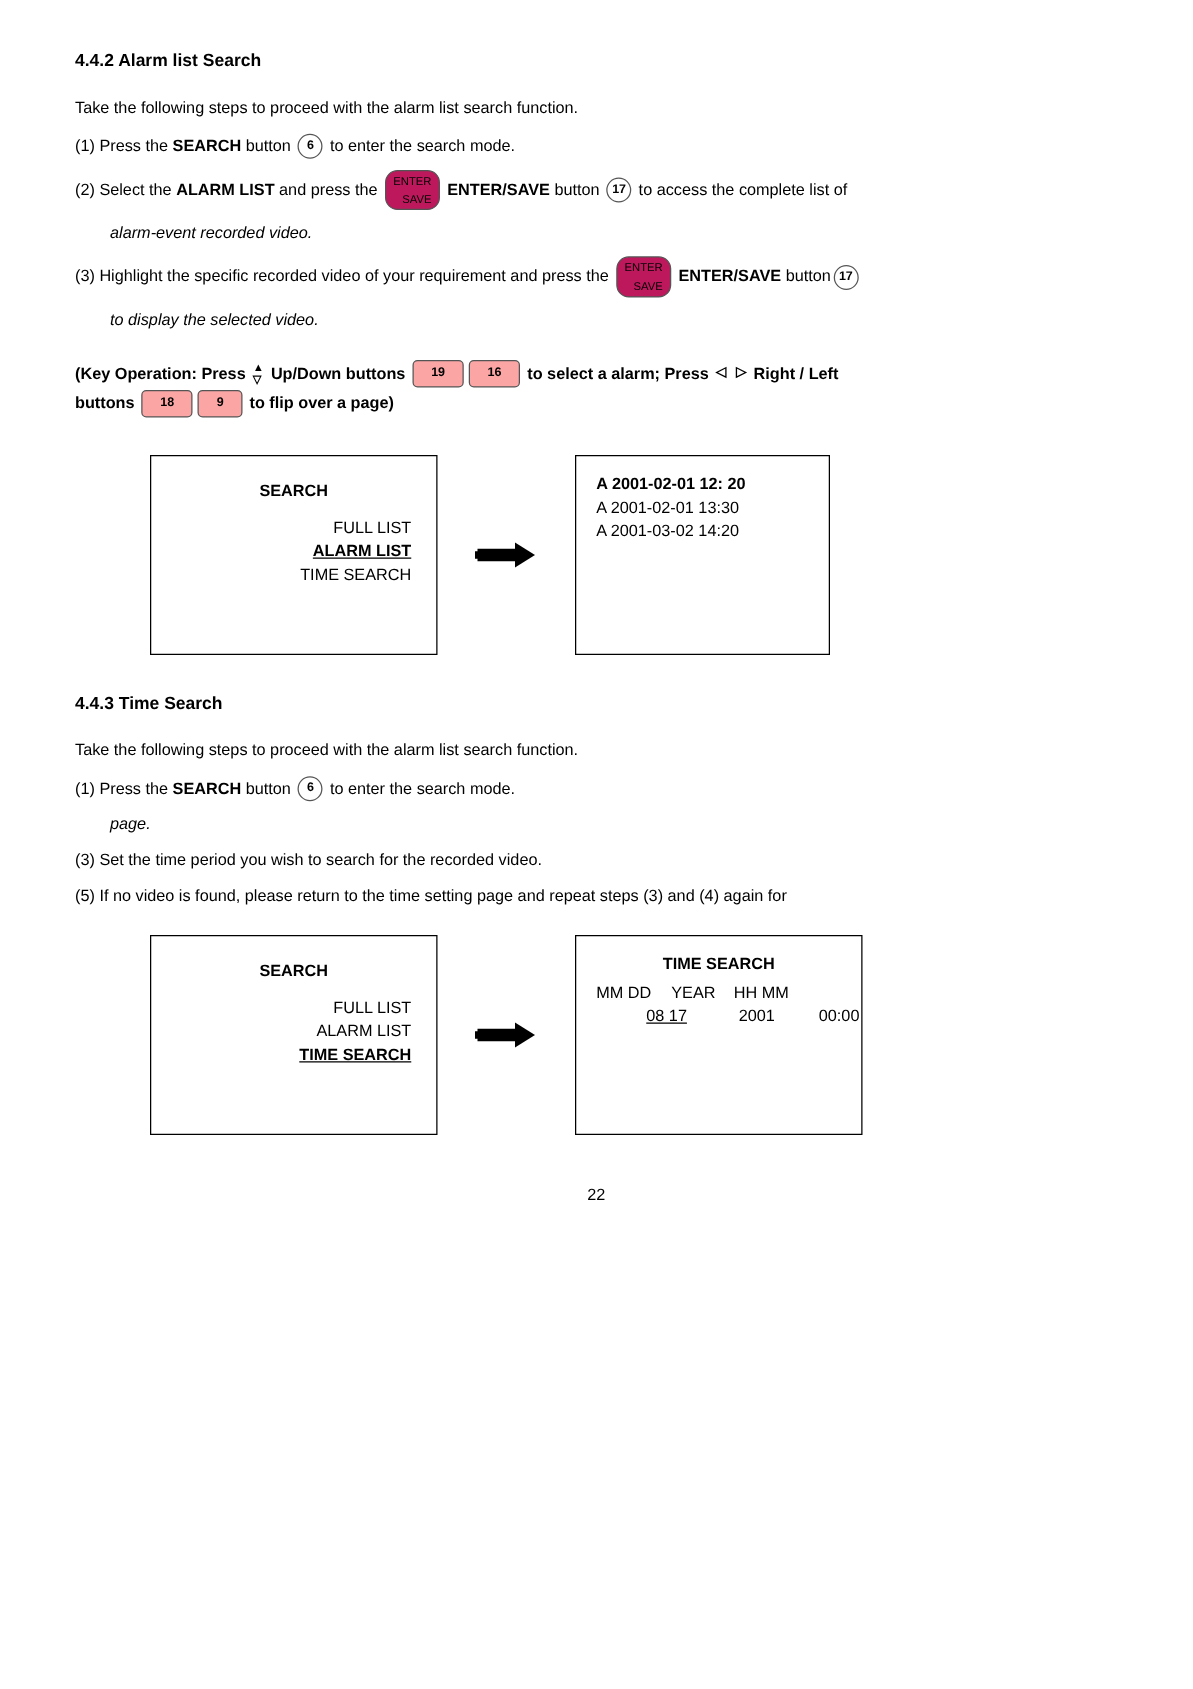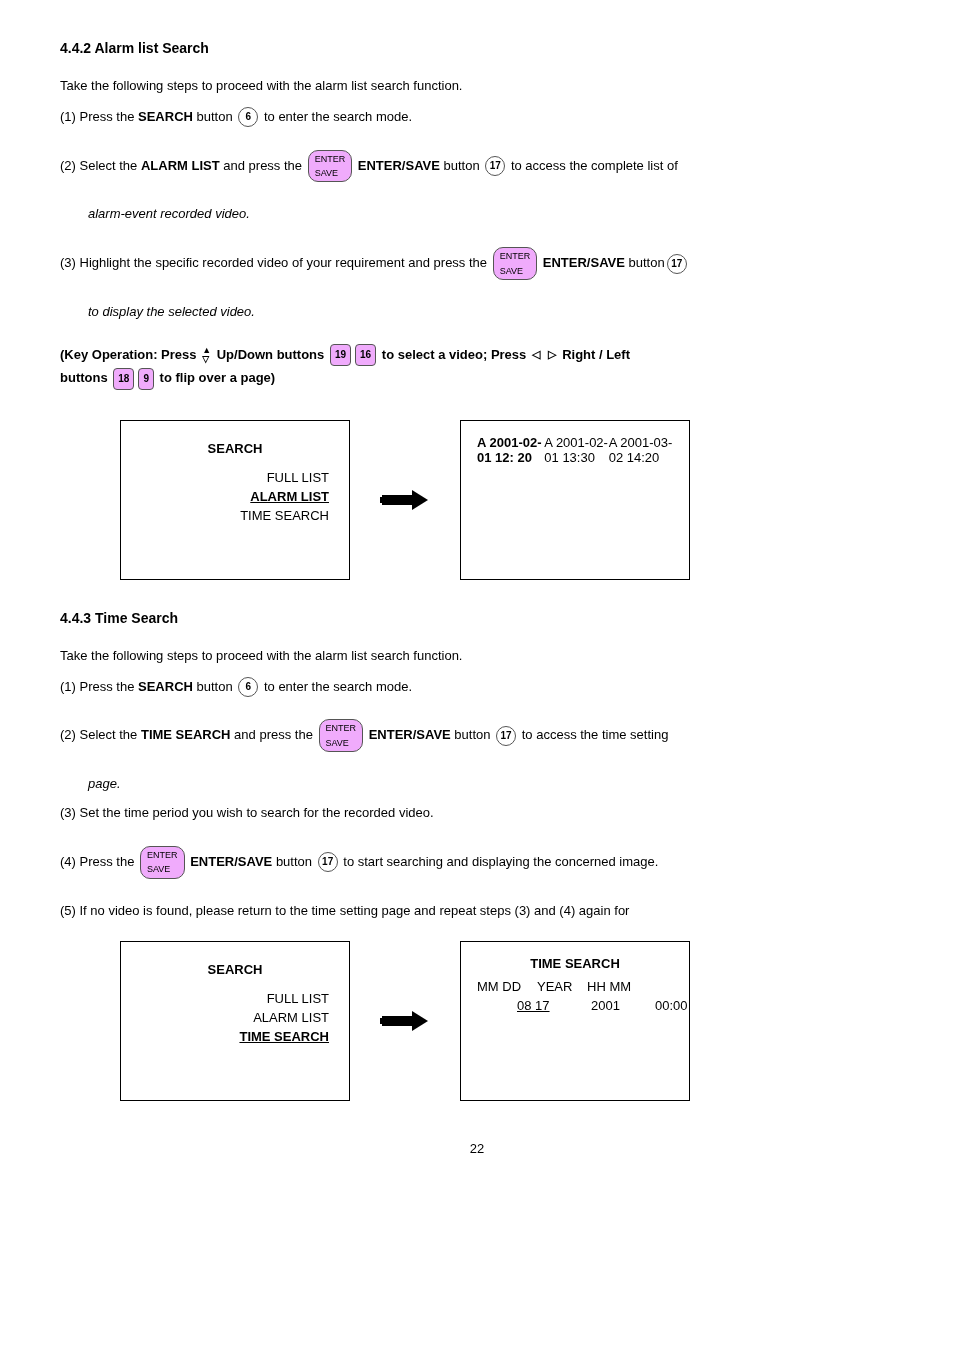--- a/index.html
+++ b/index.html
@@ -64,24 +64,25 @@
       text-align: right;
     }
     .screen-item.underline { text-decoration: underline; font-weight: bold; }
     .arrow-box {
       display: flex;
       align-items: center;
       font-size: 24px;
     }
     .result-box {
       border: 1.5px solid #000;
-      width: 230px;
+      width: 204px;
       min-height: 160px;
       padding: 14px 16px;
       display: flex;
+      flex-direction: column;
       justify-content: flex-start;
     }
     .result-line {
       font-size: 13px;
       margin-bottom: 4px;
     }
     .result-line.bold { font-weight: bold; }
     .inline-btn {
       display: inline-flex;
       align-items: center;
@@ -95,39 +96,40 @@
       vertical-align: middle;
       margin: 0 2px;
       background: #fff;
     }
     .inline-btn-rect {
       display: inline-flex;
       align-items: center;
       justify-content: center;
       border: 1.5px solid #555;
       border-radius: 4px;
-      padding: 1px 4px;
+      padding: 1px 14px;
       font-size: 10px;
       font-weight: bold;
       vertical-align: middle;
       margin: 0 2px;
-      background: #f0abfc;
+      background: #fca5a5;
     }
     .enter-btn {
       display: inline-flex;
       align-items: center;
       justify-content: center;
       border: 1.5px solid #555;
       border-radius: 10px;
       padding: 1px 6px;
       font-size: 9px;
       vertical-align: middle;
-      margin: 14px 2px;
-      background: #f0abfc;
+      margin: 0 2px;
+      background: #be185d;
       white-space: nowrap;
+      text-align: right;
     }
     .section-divider {
       margin-top: 30px;
     }
     .time-search-box {
       border: 1.5px solid #000;
       width: 230px;
       min-height: 160px;
       padding: 14px 16px;
     }
@@ -205,21 +207,21 @@
 <div class="step-indent">to display the selected video.</div>
 
 <div class="key-op">
   (Key Operation: Press
   <span class="up-down-icon">
     <span>▲</span>
       <span>▽</span>
   </span>
   <b>Up/Down buttons</b>
   <span class="inline-btn-rect">19</span><span class="inline-btn-rect">16</span>
-  <b>to select a video; Press</b>
+  <b>to select a alarm; Press</b>
   <span class="lr-icon">◁</span>
   <span class="lr-icon">▷</span>
   <b>Right / Left</b><br>
   <b>buttons</b>
   <span class="inline-btn-rect">18</span><span class="inline-btn-rect">9</span>
   <b>to flip over a page)</b>
 </div>
 
 <div class="diagram-row">
   <div class="screen-box">
@@ -246,40 +248,26 @@
   <h2>4.4.3 Time Search</h2>
 
   <p>Take the following steps to proceed with the alarm list search function.</p>
 
   <div class="step">
     (1) Press the <b>SEARCH</b> button
     <span class="inline-btn">6</span>
     to enter the search mode.
   </div>
 
-  <div class="step">
-    (2) Select the <b>TIME SEARCH</b> and press the
-    <span class="enter-btn">ENTER<br>SAVE</span>
-    <b>ENTER/SAVE</b> button
-    <span class="inline-btn">17</span>
-    to access the time setting
-  </div>
   <div class="step-indent">page.</div>
 
   <div class="step">
     (3) Set the time period you wish to search for the recorded video.
   </div>
 
-  <div class="step">
-    (4) Press the
-    <span class="enter-btn">ENTER<br>SAVE</span>
-    <b>ENTER/SAVE</b> button
-    <span class="inline-btn">17</span>
-    to start searching and displaying the concerned image.
-  </div>
 
   <div class="step">
     (5) If no video is found, please return to the time setting page and repeat steps (3) and (4) again for
   </div>
 
   <div class="diagram-row">
     <div class="screen-box">
       <div class="screen-title">SEARCH</div>
       <div class="screen-item">FULL LIST</div>
       <div class="screen-item">ALARM LIST</div>

